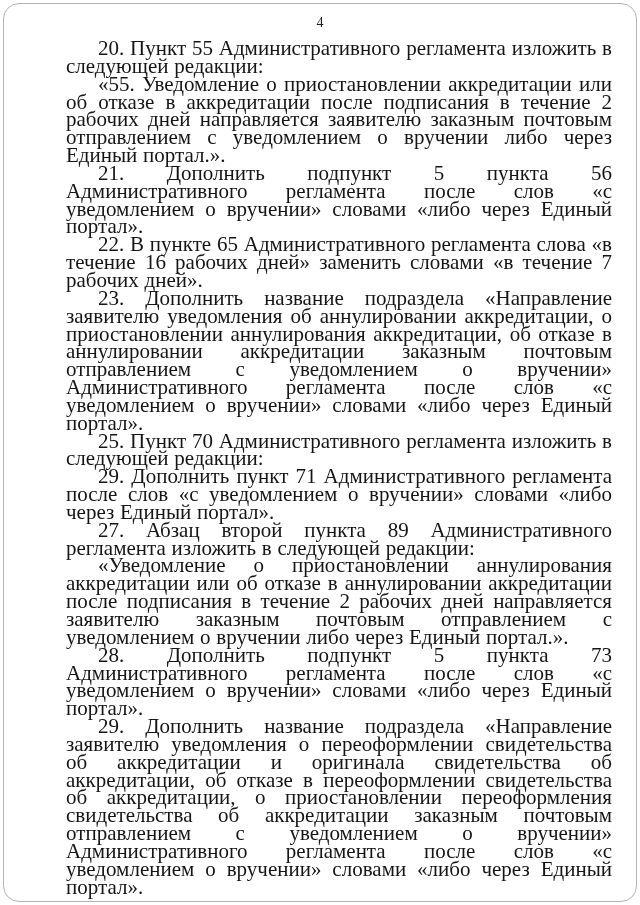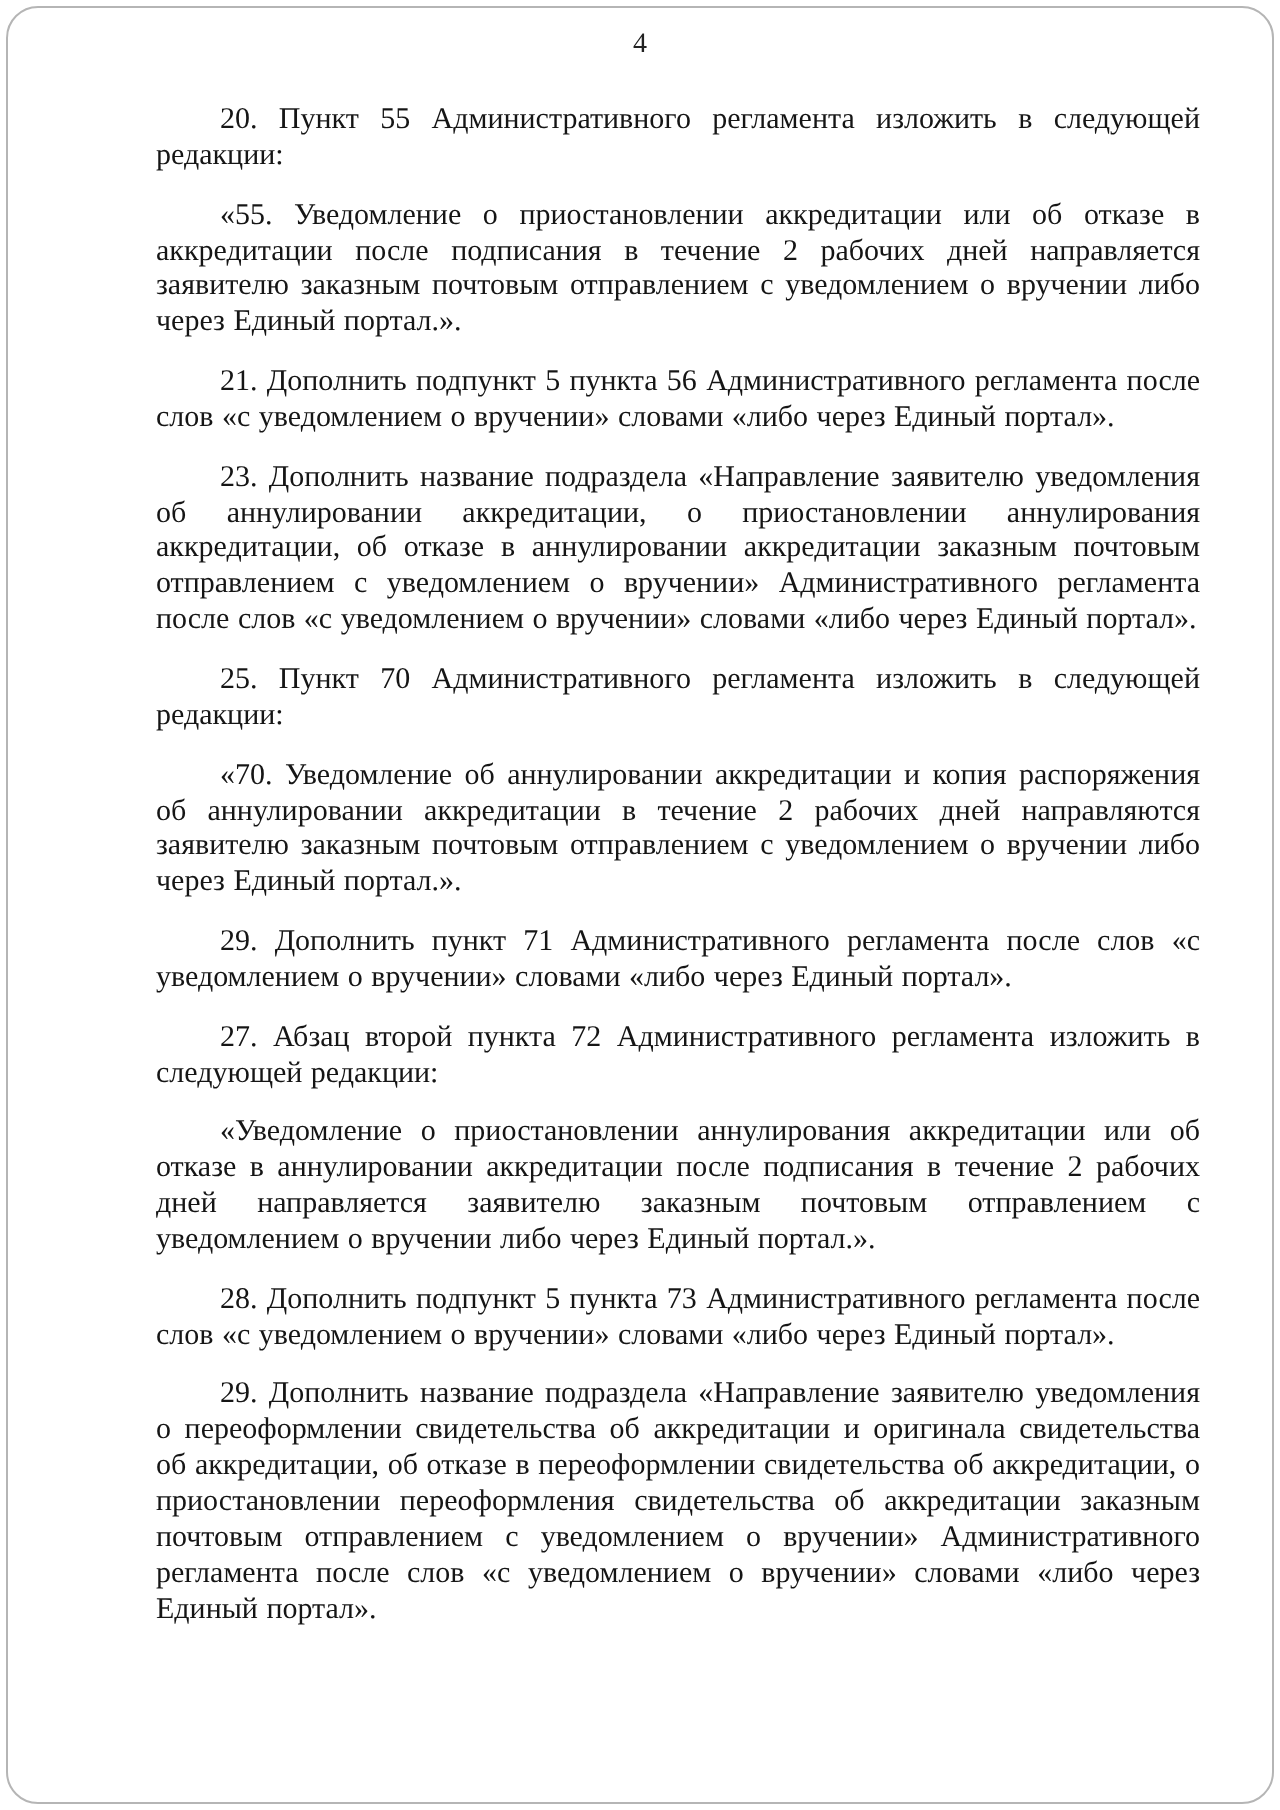--- a/index.html
+++ b/index.html
@@ -36,40 +36,40 @@
     font-size: 14px;
     color: #222;
   }
   .content {
     position: absolute;
     top: 40px;
     left: 66px;
     width: 546px;
   }
   .para {
-    margin: 12px;
-    font-size: 15px;
+    margin: 0;
+    font-size: 21px;
     line-height: 17.85px;
     text-align: justify;
     text-indent: 32px;
     word-spacing: 0.5px;
   }
 </style>
 </head>
 <body>
 
 <div class="page">
   <div class="page-border"></div>
   <div class="page-number">4</div>
   <div class="content">
     <p class="para">20. Пункт 55 Административного регламента изложить в следующей редакции:</p>
     <p class="para">«55. Уведомление о приостановлении аккредитации или об отказе в аккредитации после подписания в течение 2 рабочих дней направляется заявителю заказным почтовым отправлением с уведомлением о вручении либо через Единый портал.».</p>
     <p class="para">21. Дополнить подпункт 5 пункта 56 Административного регламента после слов «с уведомлением о вручении» словами «либо через Единый портал».</p>
+    <p class="para">22. В пункте 65 Административного регламента слова «в течение 16 рабочих дней» заменить словами «в течение 7 рабочих дней».</p>
     <p class="para">23. Дополнить название подраздела «Направление заявителю уведомления об аннулировании аккредитации, о приостановлении аннулирования аккредитации, об отказе в аннулировании аккредитации заказным почтовым отправлением с уведомлением о вручении» Административного регламента после слов «с уведомлением о вручении» словами «либо через Единый портал».</p>
     <p class="para">25. Пункт 70 Административного регламента изложить в следующей редакции:</p>
-    <p class="para">«70. Уведомление об аннулировании аккредитации и копия распоряжения об аннулировании аккредитации в течение 2 рабочих дней направляются заявителю заказным почтовым отправлением с уведомлением о вручении либо через Единый портал.».</p>
     <p class="para">29. Дополнить пункт 71 Административного регламента после слов «с уведомлением о вручении» словами «либо через Единый портал».</p>
-    <p class="para">27. Абзац второй пункта 72 Административного регламента изложить в следующей редакции:</p>
+    <p class="para">27. Абзац второй пункта 89 Административного регламента изложить в следующей редакции:</p>
     <p class="para">«Уведомление о приостановлении аннулирования аккредитации или об отказе в аннулировании аккредитации после подписания в течение 2 рабочих дней направляется заявителю заказным почтовым отправлением с уведомлением о вручении либо через Единый портал.».</p>
     <p class="para">28. Дополнить подпункт 5 пункта 73 Административного регламента после слов «с уведомлением о вручении» словами «либо через Единый портал».</p>
     <p class="para">29. Дополнить название подраздела «Направление заявителю уведомления о переоформлении свидетельства об аккредитации и оригинала свидетельства об аккредитации, об отказе в переоформлении свидетельства об аккредитации, о приостановлении переоформления свидетельства об аккредитации заказным почтовым отправлением с уведомлением о вручении» Административного регламента после слов «с уведомлением о вручении» словами «либо через Единый портал».</p>
   </div>
 </div>
 
 </body></html>

